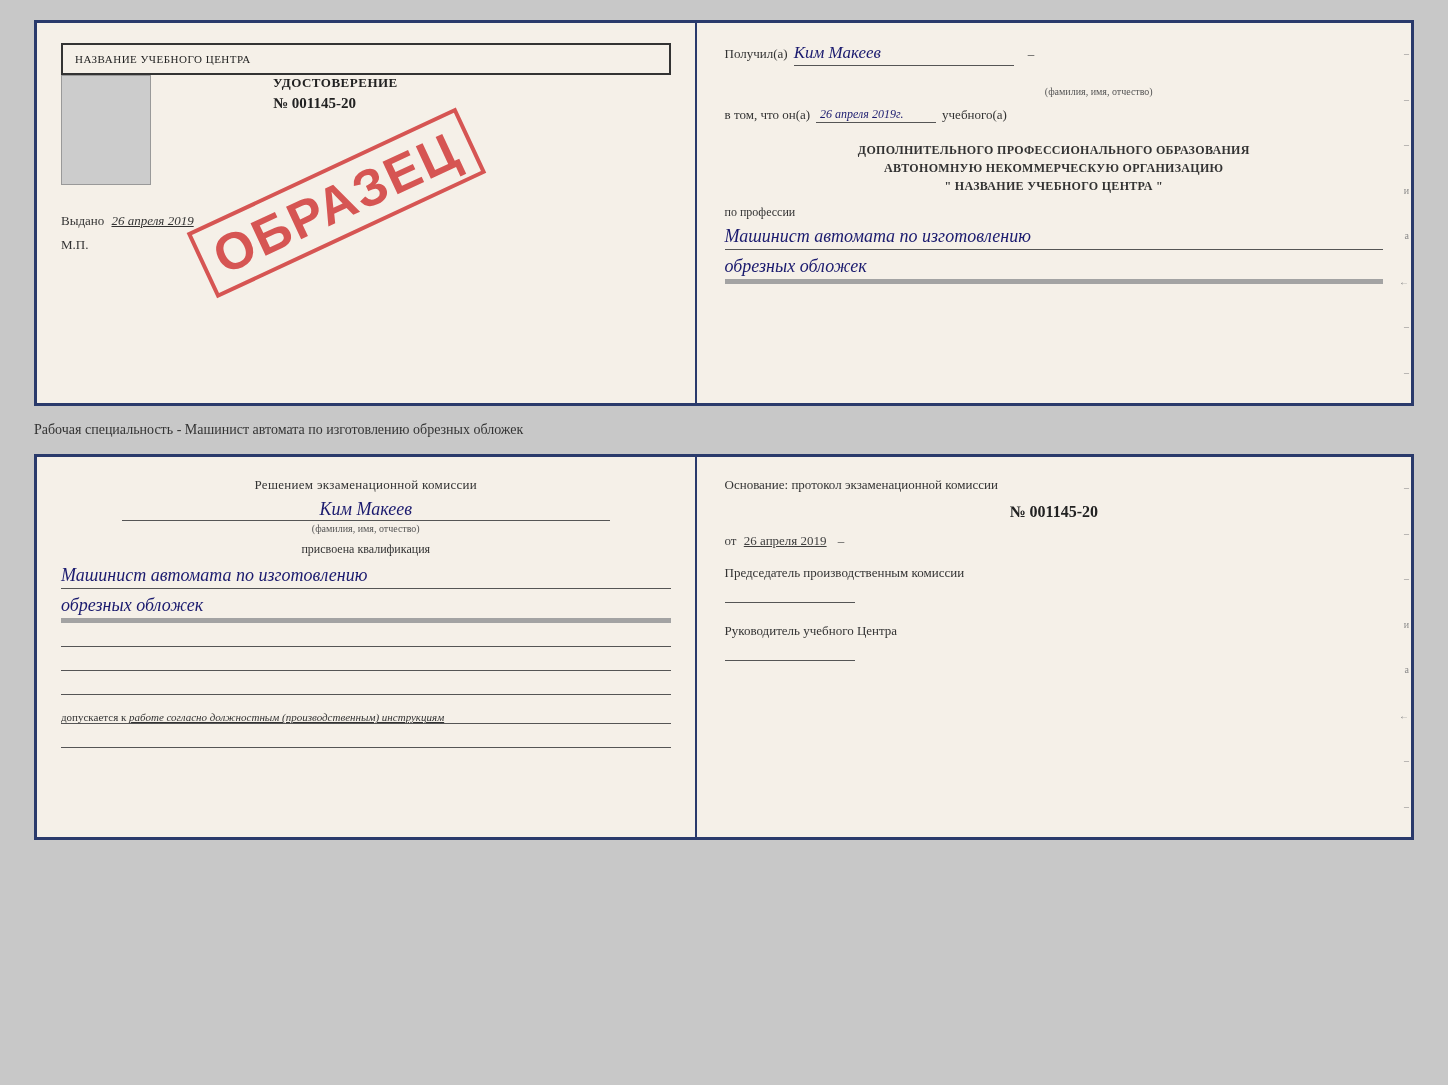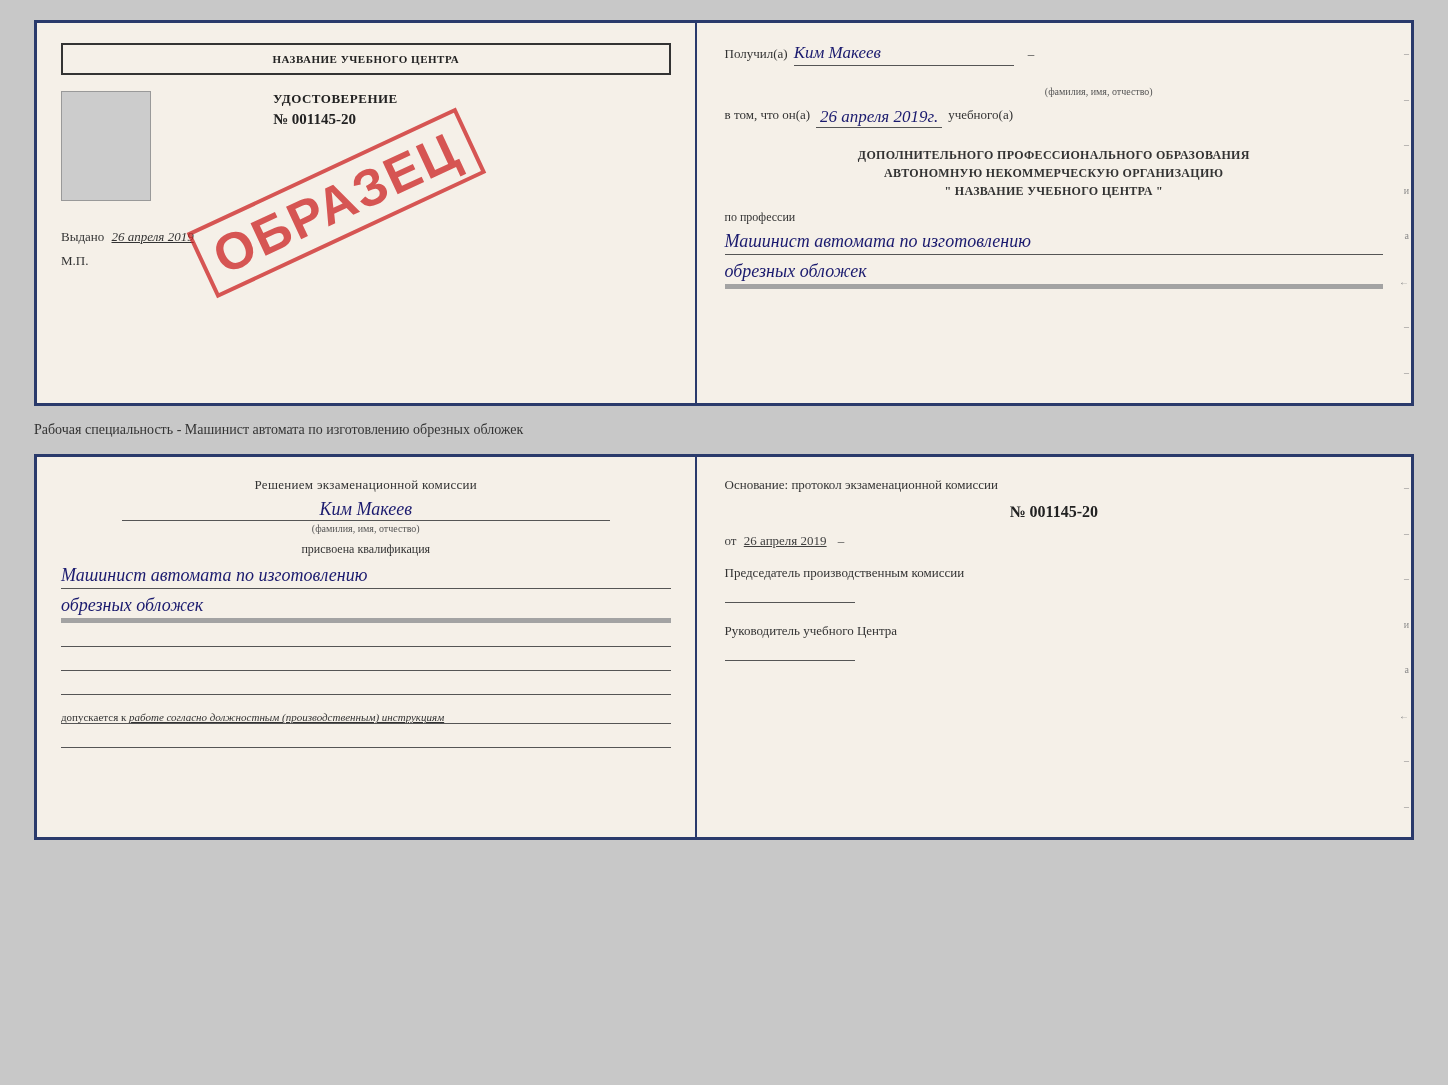--- a/index.html
+++ b/index.html
@@ -44,26 +44,24 @@
       min-height: 380px;
     }
 
     .top-doc .doc-right {
       min-height: 380px;
     }
 
     
     .school-name-box {
       border: 2px solid #333;
-      text-align: center;
       padding: 8px 12px;
-      margin-bottom: 16px;
       font-size: 11px;
       letter-spacing: 0.5px;
-      font-weight: bold;
+      font-weight: normal;
       color: #222;
       text-transform: uppercase;
     }
 
     .photo-placeholder {
       width: 90px;
       height: 110px;
       background: #ccc;
       border: 1px solid #999;
       float: left;
@@ -163,21 +161,21 @@
       margin-bottom: 18px;
       display: flex;
       align-items: flex-start;
       gap: 6px;
       flex-wrap: wrap;
     }
 
     .date-underline {
       border-bottom: 1px solid #555;
       font-style: italic;
-      font-size: 17px;
+      font-size: 12px;
       min-width: 120px;
       color: #1a1a6e;
     }
 
     .org-block {
       font-size: 12px;
       color: #333;
       text-align: center;
       margin-bottom: 10px;
       text-transform: uppercase;

